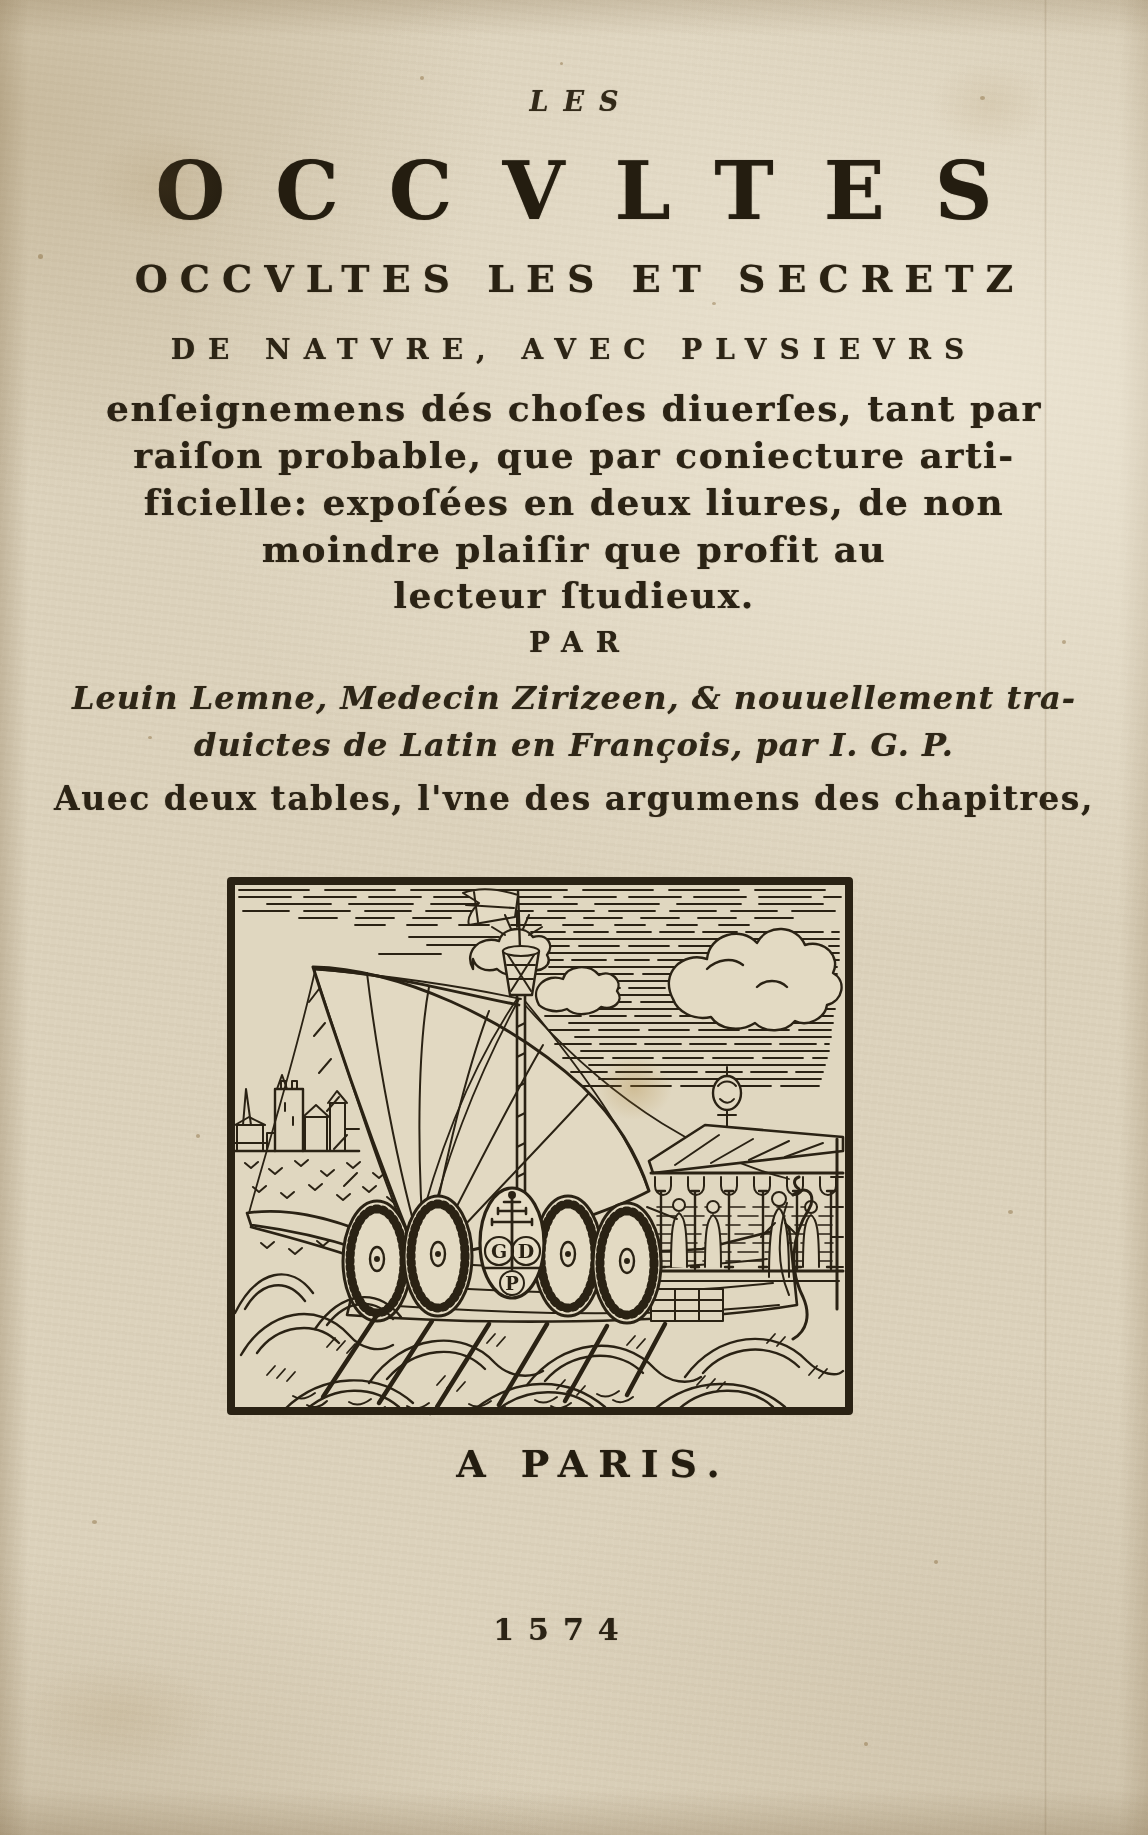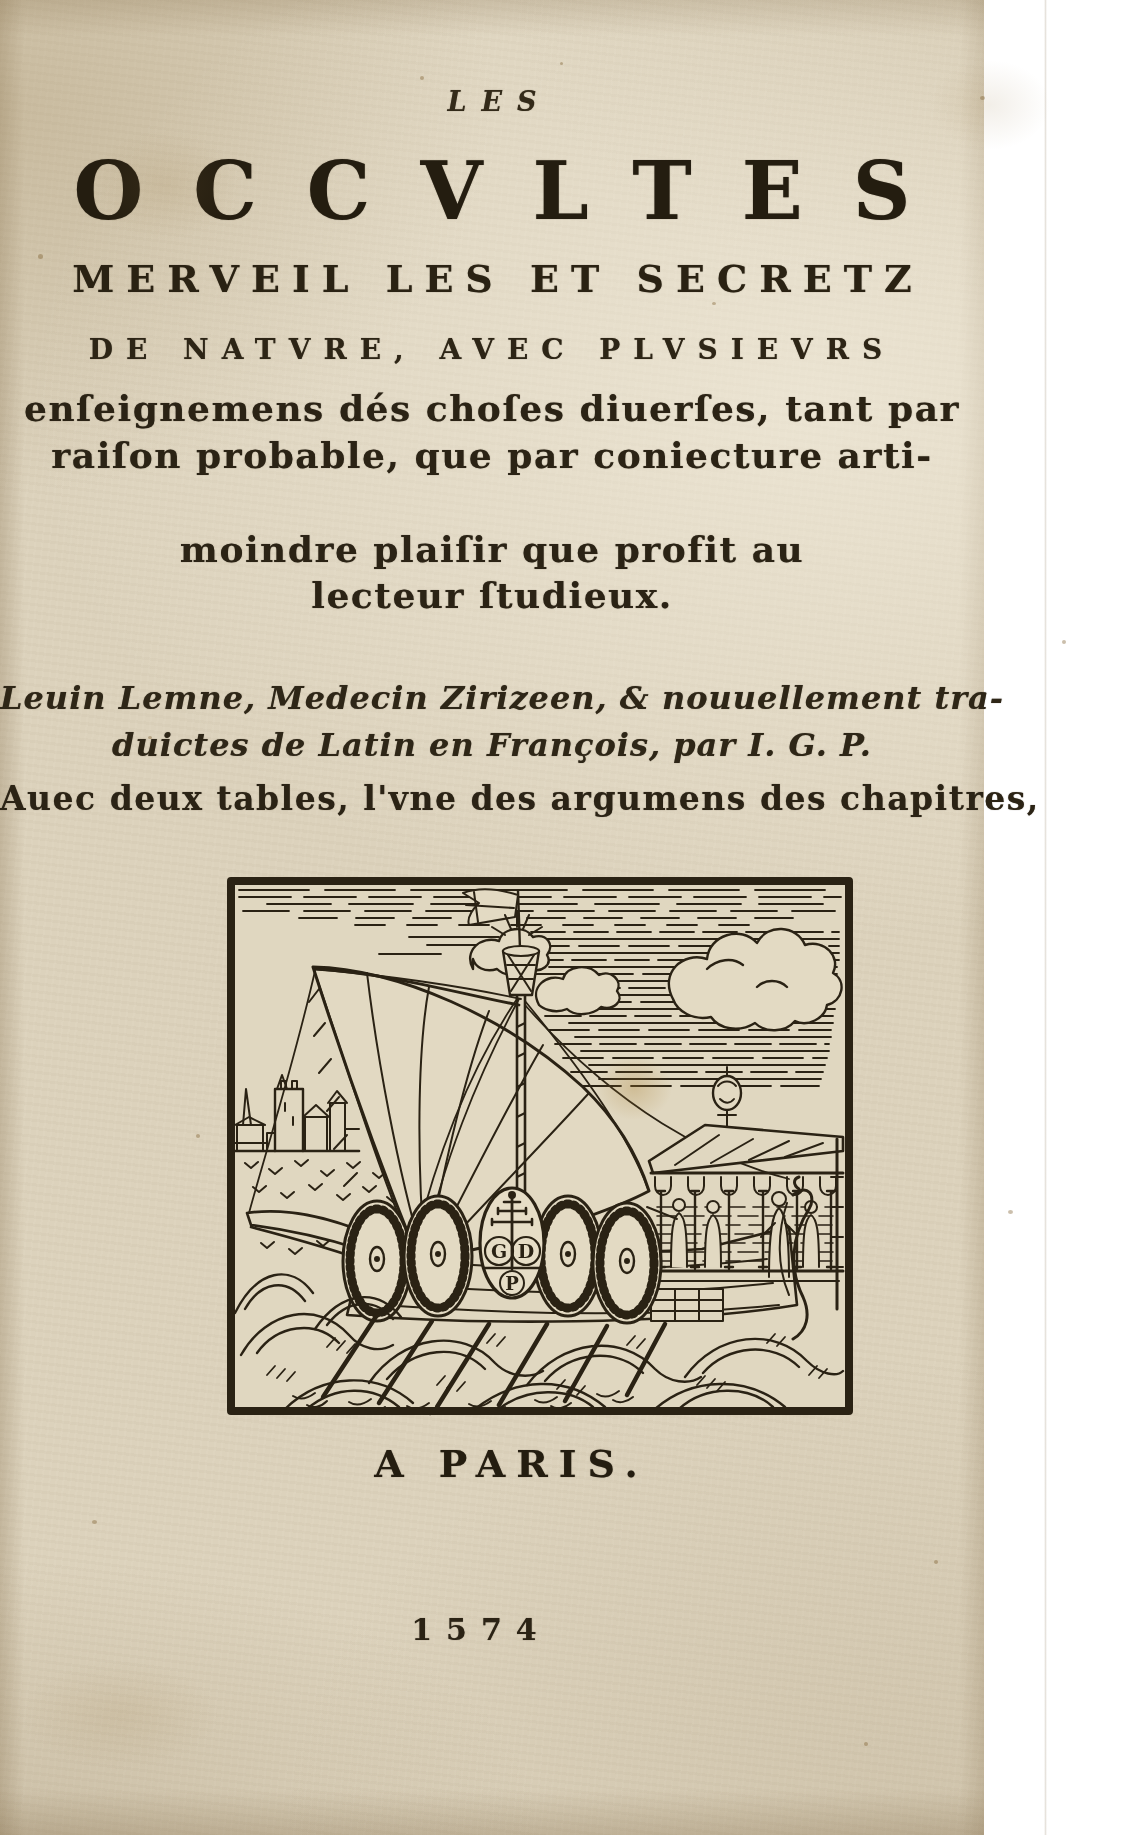--- a/index.html
+++ b/index.html
@@ -1,18 +1,18 @@
 <!DOCTYPE html>
 <html><head>
 <meta charset="utf-8">
 <style>
   html,body{margin:0;padding:0;}
   body{width:1148px;height:1835px;overflow:hidden;
     font-family:"DejaVu Serif","Liberation Serif",serif;}
-  .page{position:relative;width:984px;height:1835px;
+  .page{position:relative;width:1148px;height:1835px;
     background-color:#dcd2bc;
     background-image:
       radial-gradient(1300px 900px at 82% 22%, rgba(248,243,229,0.55), rgba(248,243,229,0) 60%),
       radial-gradient(900px 700px at 0% 6%, rgba(158,136,96,0.32), rgba(158,136,96,0) 55%),
       radial-gradient(800px 500px at 100% 0%, rgba(150,128,88,0.10), rgba(150,128,88,0) 60%),
       radial-gradient(1100px 800px at 95% 100%, rgba(130,108,72,0.14), rgba(130,108,72,0) 60%),
       radial-gradient(900px 500px at 5% 100%, rgba(130,108,72,0.18), rgba(130,108,72,0) 55%),
       linear-gradient(90deg, rgba(130,108,74,0.28) 0%, rgba(130,108,74,0) 2.5%, rgba(130,108,74,0) 97.5%, rgba(130,108,74,0.22) 100%),
       linear-gradient(180deg, rgba(130,108,74,0.25) 0%, rgba(130,108,74,0) 2%, rgba(130,108,74,0) 97.5%, rgba(130,108,74,0.28) 100%),
       repeating-linear-gradient(7deg, rgba(120,100,70,0.035) 0 3px, rgba(0,0,0,0) 3px 8px),
@@ -42,28 +42,30 @@
   .s4{left:930px;top:60px;width:120px;height:90px;background:radial-gradient(closest-side,rgba(150,120,70,0.12),rgba(150,120,70,0));}
   .speck{position:absolute;border-radius:50%;background:rgba(118,86,38,0.38);}
 </style>
 </head>
 <body>
 
 <div class="page">
 
   <div class="tl t-les">LES</div>
   <div class="tl t-title">OCCVLTES</div>
-  <div class="tl t-sub1">MERVEIL LES ET SECRETZ</div>
+  <div class="tl t-sub1">OCCVLTES LES ET SECRETZ</div>
   <div class="tl t-sub2">DE NATVRE, AVEC PLVSIEVRS</div>
 
   <div class="tl t-para" style="top:387px">enſeignemens dés choſes diuerſes, tant par</div>
   <div class="tl t-para" style="top:434px">raiſon probable, que par coniecture arti-</div>
+  <div class="tl t-para" style="top:481px">ficielle: expoſées en deux liures, de non</div>
   <div class="tl t-para" style="top:528px">moindre plaiſir que profit au</div>
   <div class="tl t-para" style="top:574px">lecteur ſtudieux.</div>
 
+  <div class="tl t-par">PAR</div>
 
   <div class="tl t-ital" style="top:679px">Leuin Lemne, Medecin Zirizeen, &amp; nouuellement tra-</div>
   <div class="tl t-ital" style="top:726px">duictes de Latin en François, par I. G. P.</div>
 
   <div class="tl t-note" style="top:779px">Auec deux tables, l'vne des argumens des chapitres,</div>
 
   <svg class="woodcut" viewBox="0 0 626 538" role="img" aria-label="Woodcut printer's device: galley with large sail, flaming beacon on the mast, five round shields on the hull (center shield with GDP monogram and double cross), oars in the waves, canopied pavilion at the stern and a city skyline on the horizon">
     <g fill="none" stroke="#2a2214" stroke-width="2" stroke-linecap="round" stroke-linejoin="round">
       <rect x="4" y="4" width="618" height="530" fill="#e0d7c0" stroke-width="8"></rect>
 

